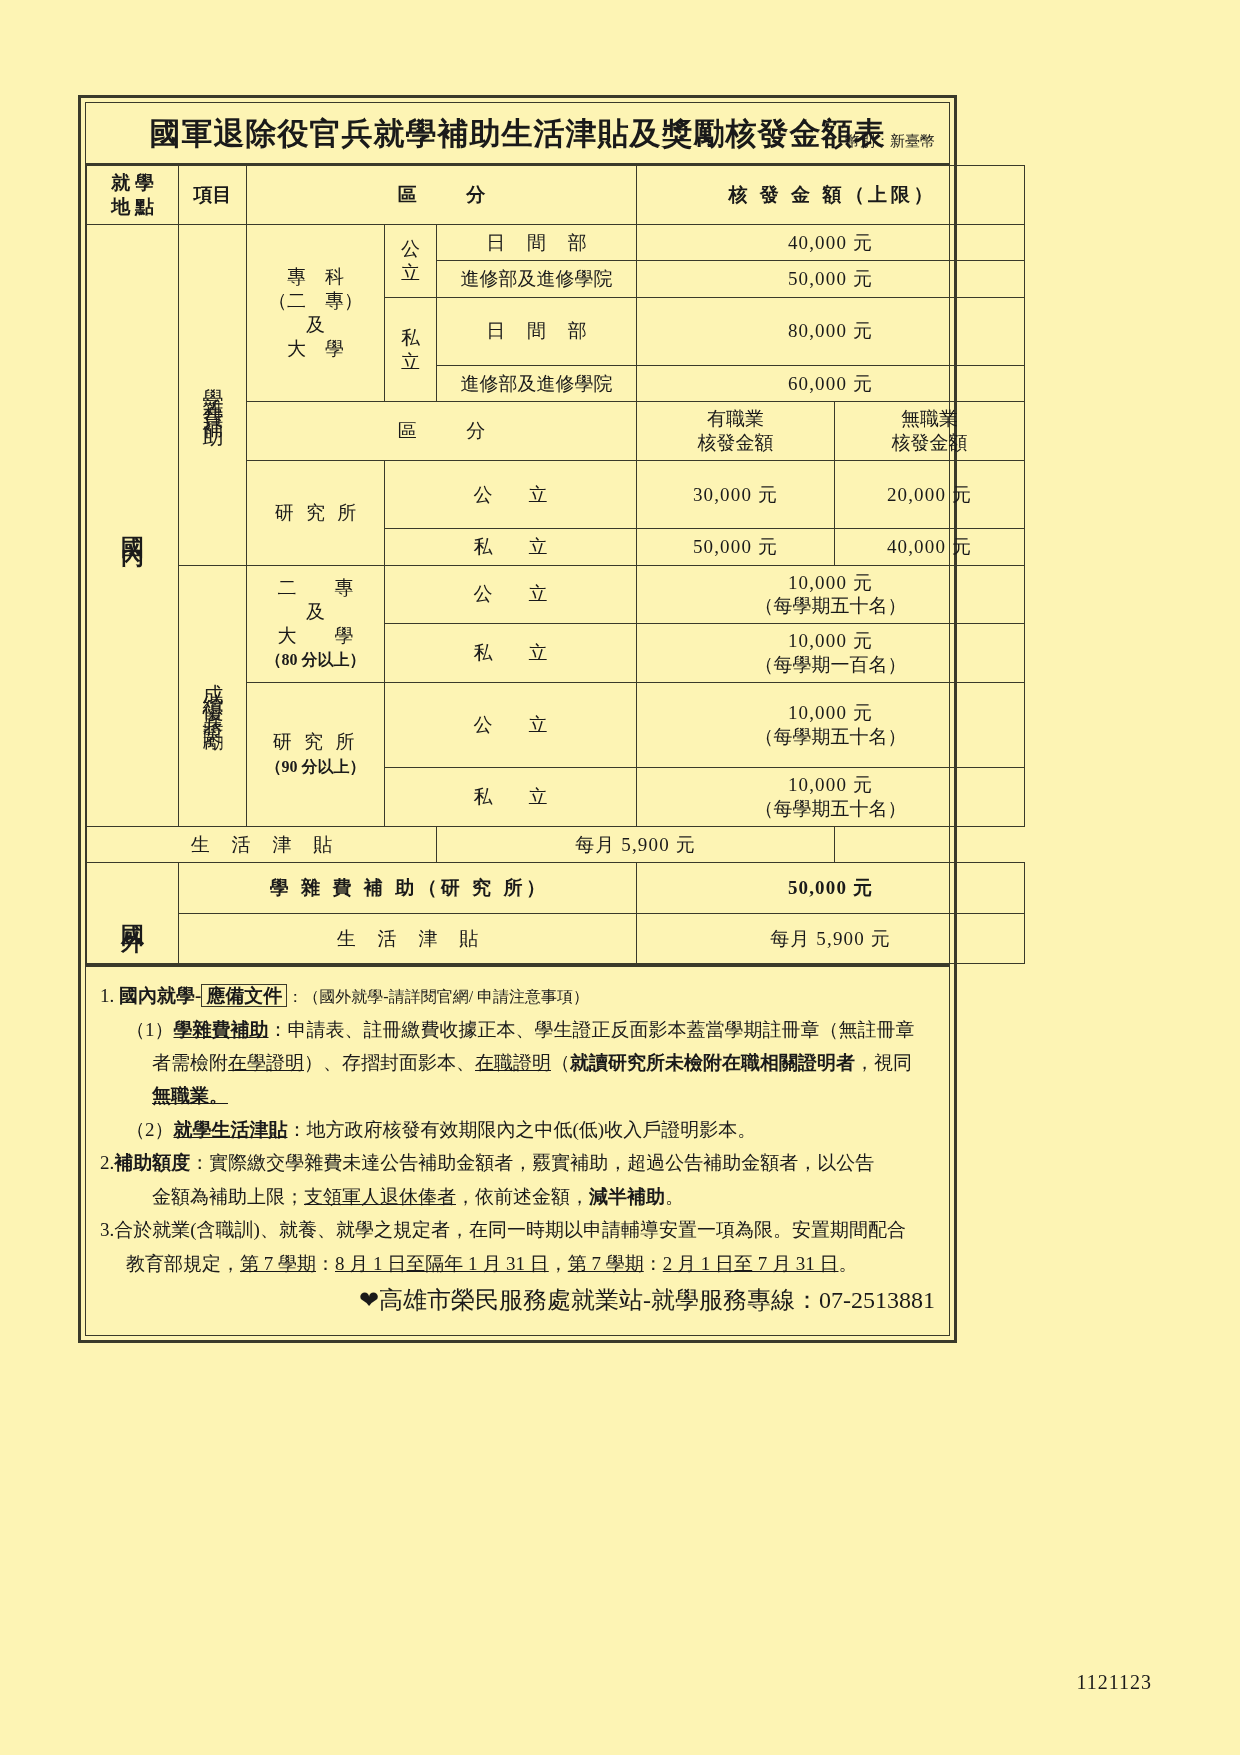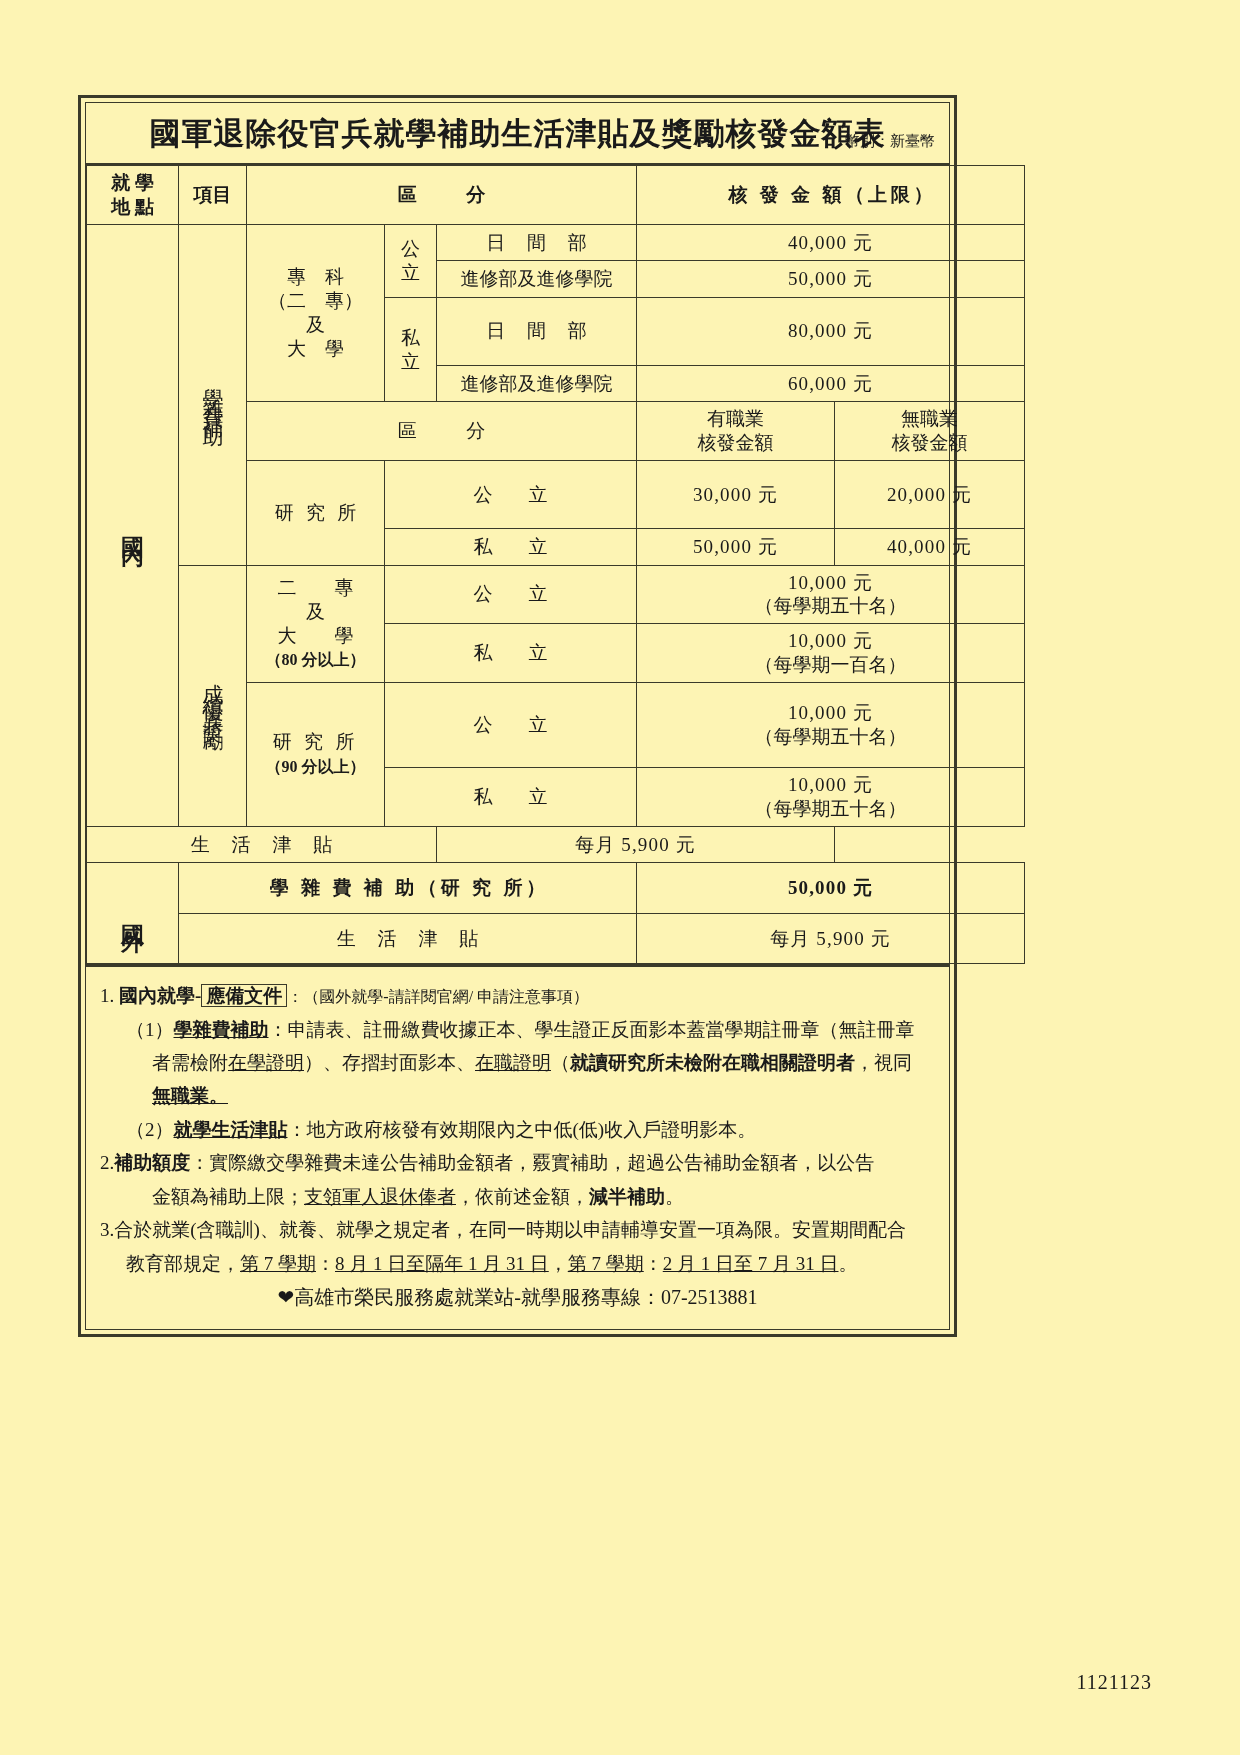--- a/index.html
+++ b/index.html
@@ -97,22 +97,22 @@
   .b { font-weight: bold; }
   .ind1 { padding-left: 26px; }
   .ind2 { padding-left: 52px; }
   .ind3 { padding-left: 96px; }
   .boxed {
     border: 1px solid #3a3a2a;
     padding: 0 4px;
     font-weight: bold;
   }
   .hotline {
-    text-align: center;
-    font-size: 20px;
+    text-align: right;
+    font-size: 24px;
     margin-top: 8px;
   }
   .heart { color: #1a1a1a; }
   .footer-code {
     position: absolute;
     right: 88px;
     top: 1636px;
     font-size: 20px;
     letter-spacing: 1px;
     margin-top: 35px;

